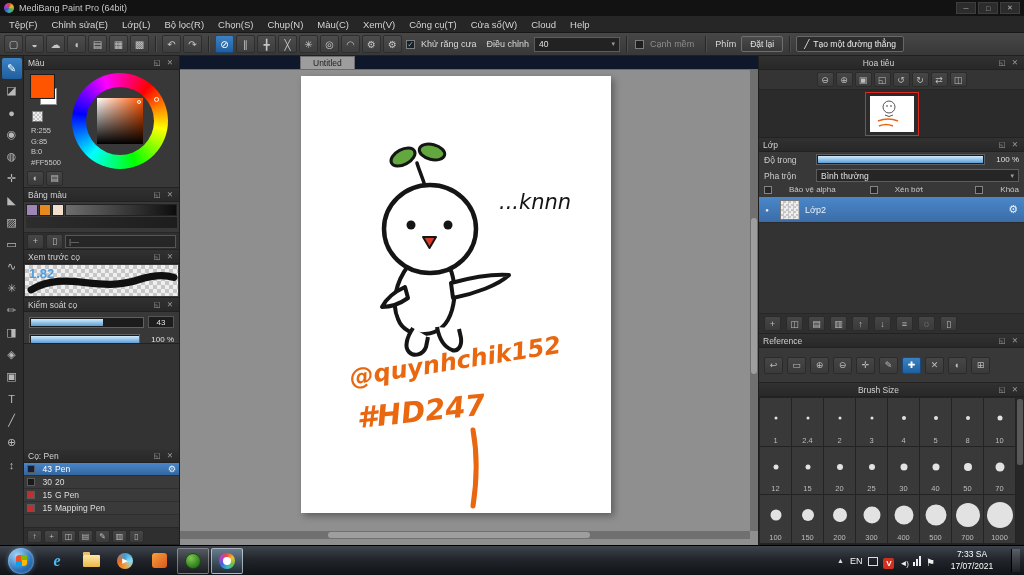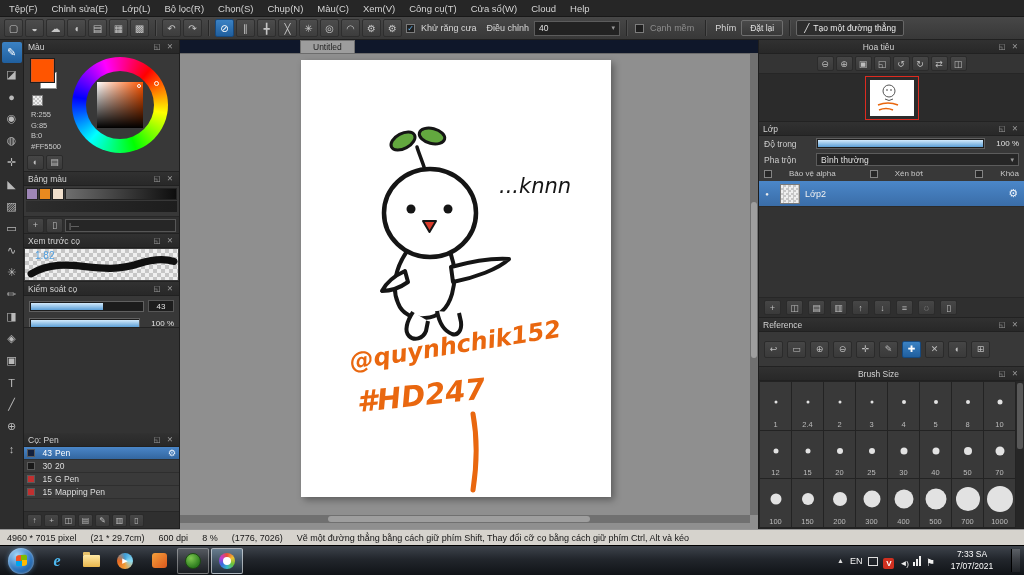--- a/index.html
+++ b/index.html
@@ -64,21 +64,21 @@
 
 
 .swrow{display:flex;align-items:center;gap:1px;padding:2px 2px 1px 2px}
 .sw{width:12px;height:12px;border:1px solid #222;flex:none}
 .swbar{flex:1;height:12px;background:linear-gradient(90deg,#6e6e6e,#0d0d0d);border:1px solid #222}
 .swrow2{height:11px;margin:0 2px;background:linear-gradient(90deg,#2d2d2d,#1d1d1d)}
 .pal-box{flex:1;height:13px;background:#262626;border:1px solid #565656;color:#9a9a9a;font-size:8px;display:flex;align-items:center;padding:0 3px}
 
 
 .prev{margin:1px;flex:1;position:relative;overflow:hidden}
-.pv-num{position:absolute;left:10px;top:1px;font-size:10px;color:#4f9fe0;font-weight:normal}
+.pv-num{position:absolute;left:4px;top:1px;font-size:13px;color:#4f9fe0;font-weight:bold}
 .pv-dot{position:absolute;left:4px;bottom:4px;width:3px;height:3px;background:#111;border-radius:50%}
 
 
 .ctl-body{padding:4px 5px;display:flex;flex-direction:column;gap:6px}
 .ctl-row{display:flex;align-items:center;gap:4px}
 .slider{flex:1;height:11px;background:#1c1c1c;border:1px solid #606060;position:relative}
 .sfill{position:absolute;top:1px;bottom:1px;left:1px;background:linear-gradient(180deg,#d2eafc,#5c9fd6)}
 .vbox{width:26px;height:12px;background:#1d1d1d;border:1px solid #565656;color:#e0e0e0;font-size:8px;display:flex;align-items:center;justify-content:center}
 .vlabel{width:30px;font-size:8px;color:#e0e0e0;text-align:right;white-space:nowrap}
 
@@ -167,20 +167,29 @@
 .ti-net i:nth-child(1){height:4px}.ti-net i:nth-child(2){height:7px}.ti-net i:nth-child(3){height:10px}
 .ti-flag{font-size:10px;color:#eee}
 .clock{text-align:center;font-size:8.5px;line-height:1.3;color:#fff;margin:0 5px;min-width:52px}
 .show-desktop{width:9px;align-self:stretch;border-left:1px solid #000;background:linear-gradient(rgba(255,255,255,.18),rgba(255,255,255,.05));margin-left:2px}
 </style>
 </head>
 <body>
 
 <div class="app">
 
+  <div class="titlebar">
+    <span class="app-logo"></span>
+    <span>MediBang Paint Pro (64bit)</span>
+    <div class="winbtns">
+      <span class="winbtn">─</span>
+      <span class="winbtn">□</span>
+      <span class="winbtn">✕</span>
+    </div>
+  </div>
 
   <div class="menubar">
       <div class="menu-item">Tệp(F)</div>
       <div class="menu-item">Chỉnh sửa(E)</div>
       <div class="menu-item">Lớp(L)</div>
       <div class="menu-item">Bộ lọc(R)</div>
       <div class="menu-item">Chọn(S)</div>
       <div class="menu-item">Chụp(N)</div>
       <div class="menu-item">Màu(C)</div>
       <div class="menu-item">Xem(V)</div>
@@ -652,28 +661,20 @@
             </div>
           <div class="bs-scroll">
               <div class="bs-thumb"></div>
             </div>
         </div>
       </div>
 
     </div>
   </div>
 
-  <div class="statusbar">
-    <span>4960 * 7015 pixel</span>
-    <span>(21 * 29.7cm)</span>
-    <span>600 dpi</span>
-    <span>8 %</span>
-    <span>(1776, 7026)</span>
-    <span>Vẽ một đường thẳng bằng cách giữ phím Shift, Thay đổi cỡ cọ bằng cách giữ phím Ctrl, Alt và kéo</span>
-  </div>
 
   <div class="taskbar">
     <div class="start-orb">
         <span class="orb-flag"></span>
       </div>
     <div class="task-apps">
         <div class="task-icon">
           <span class="ie">e</span>
         </div>
         <div class="task-icon">

